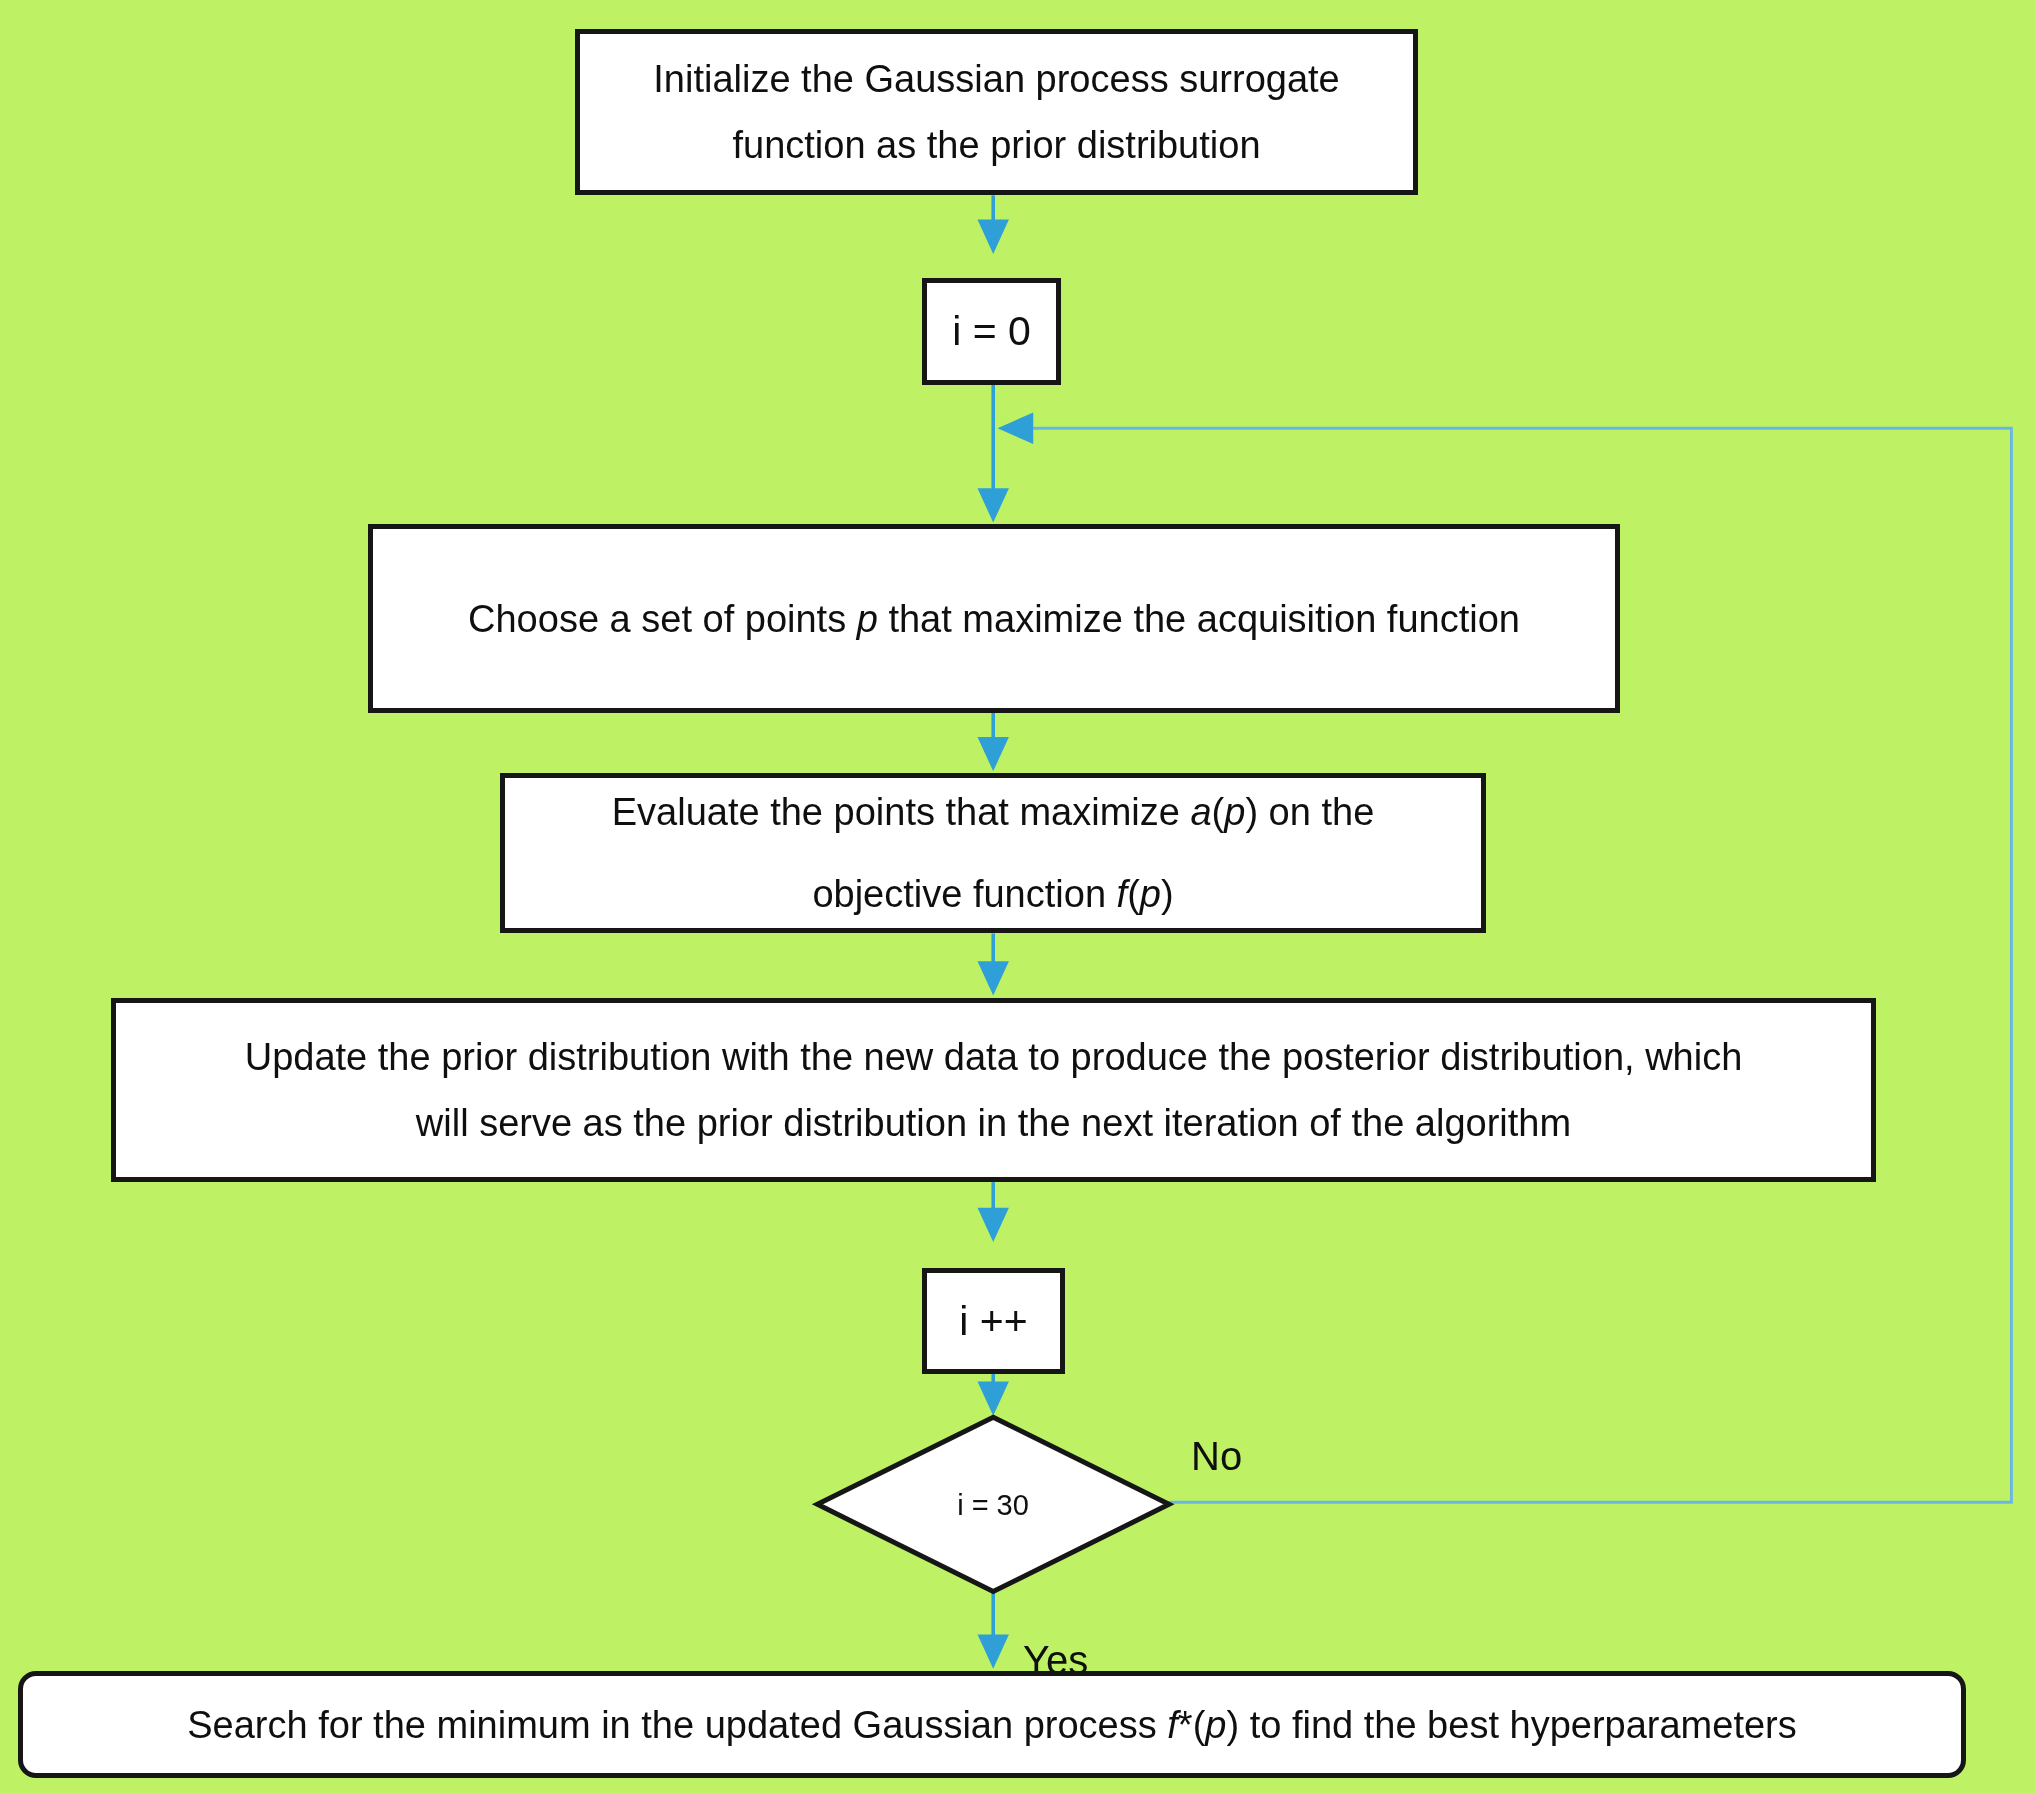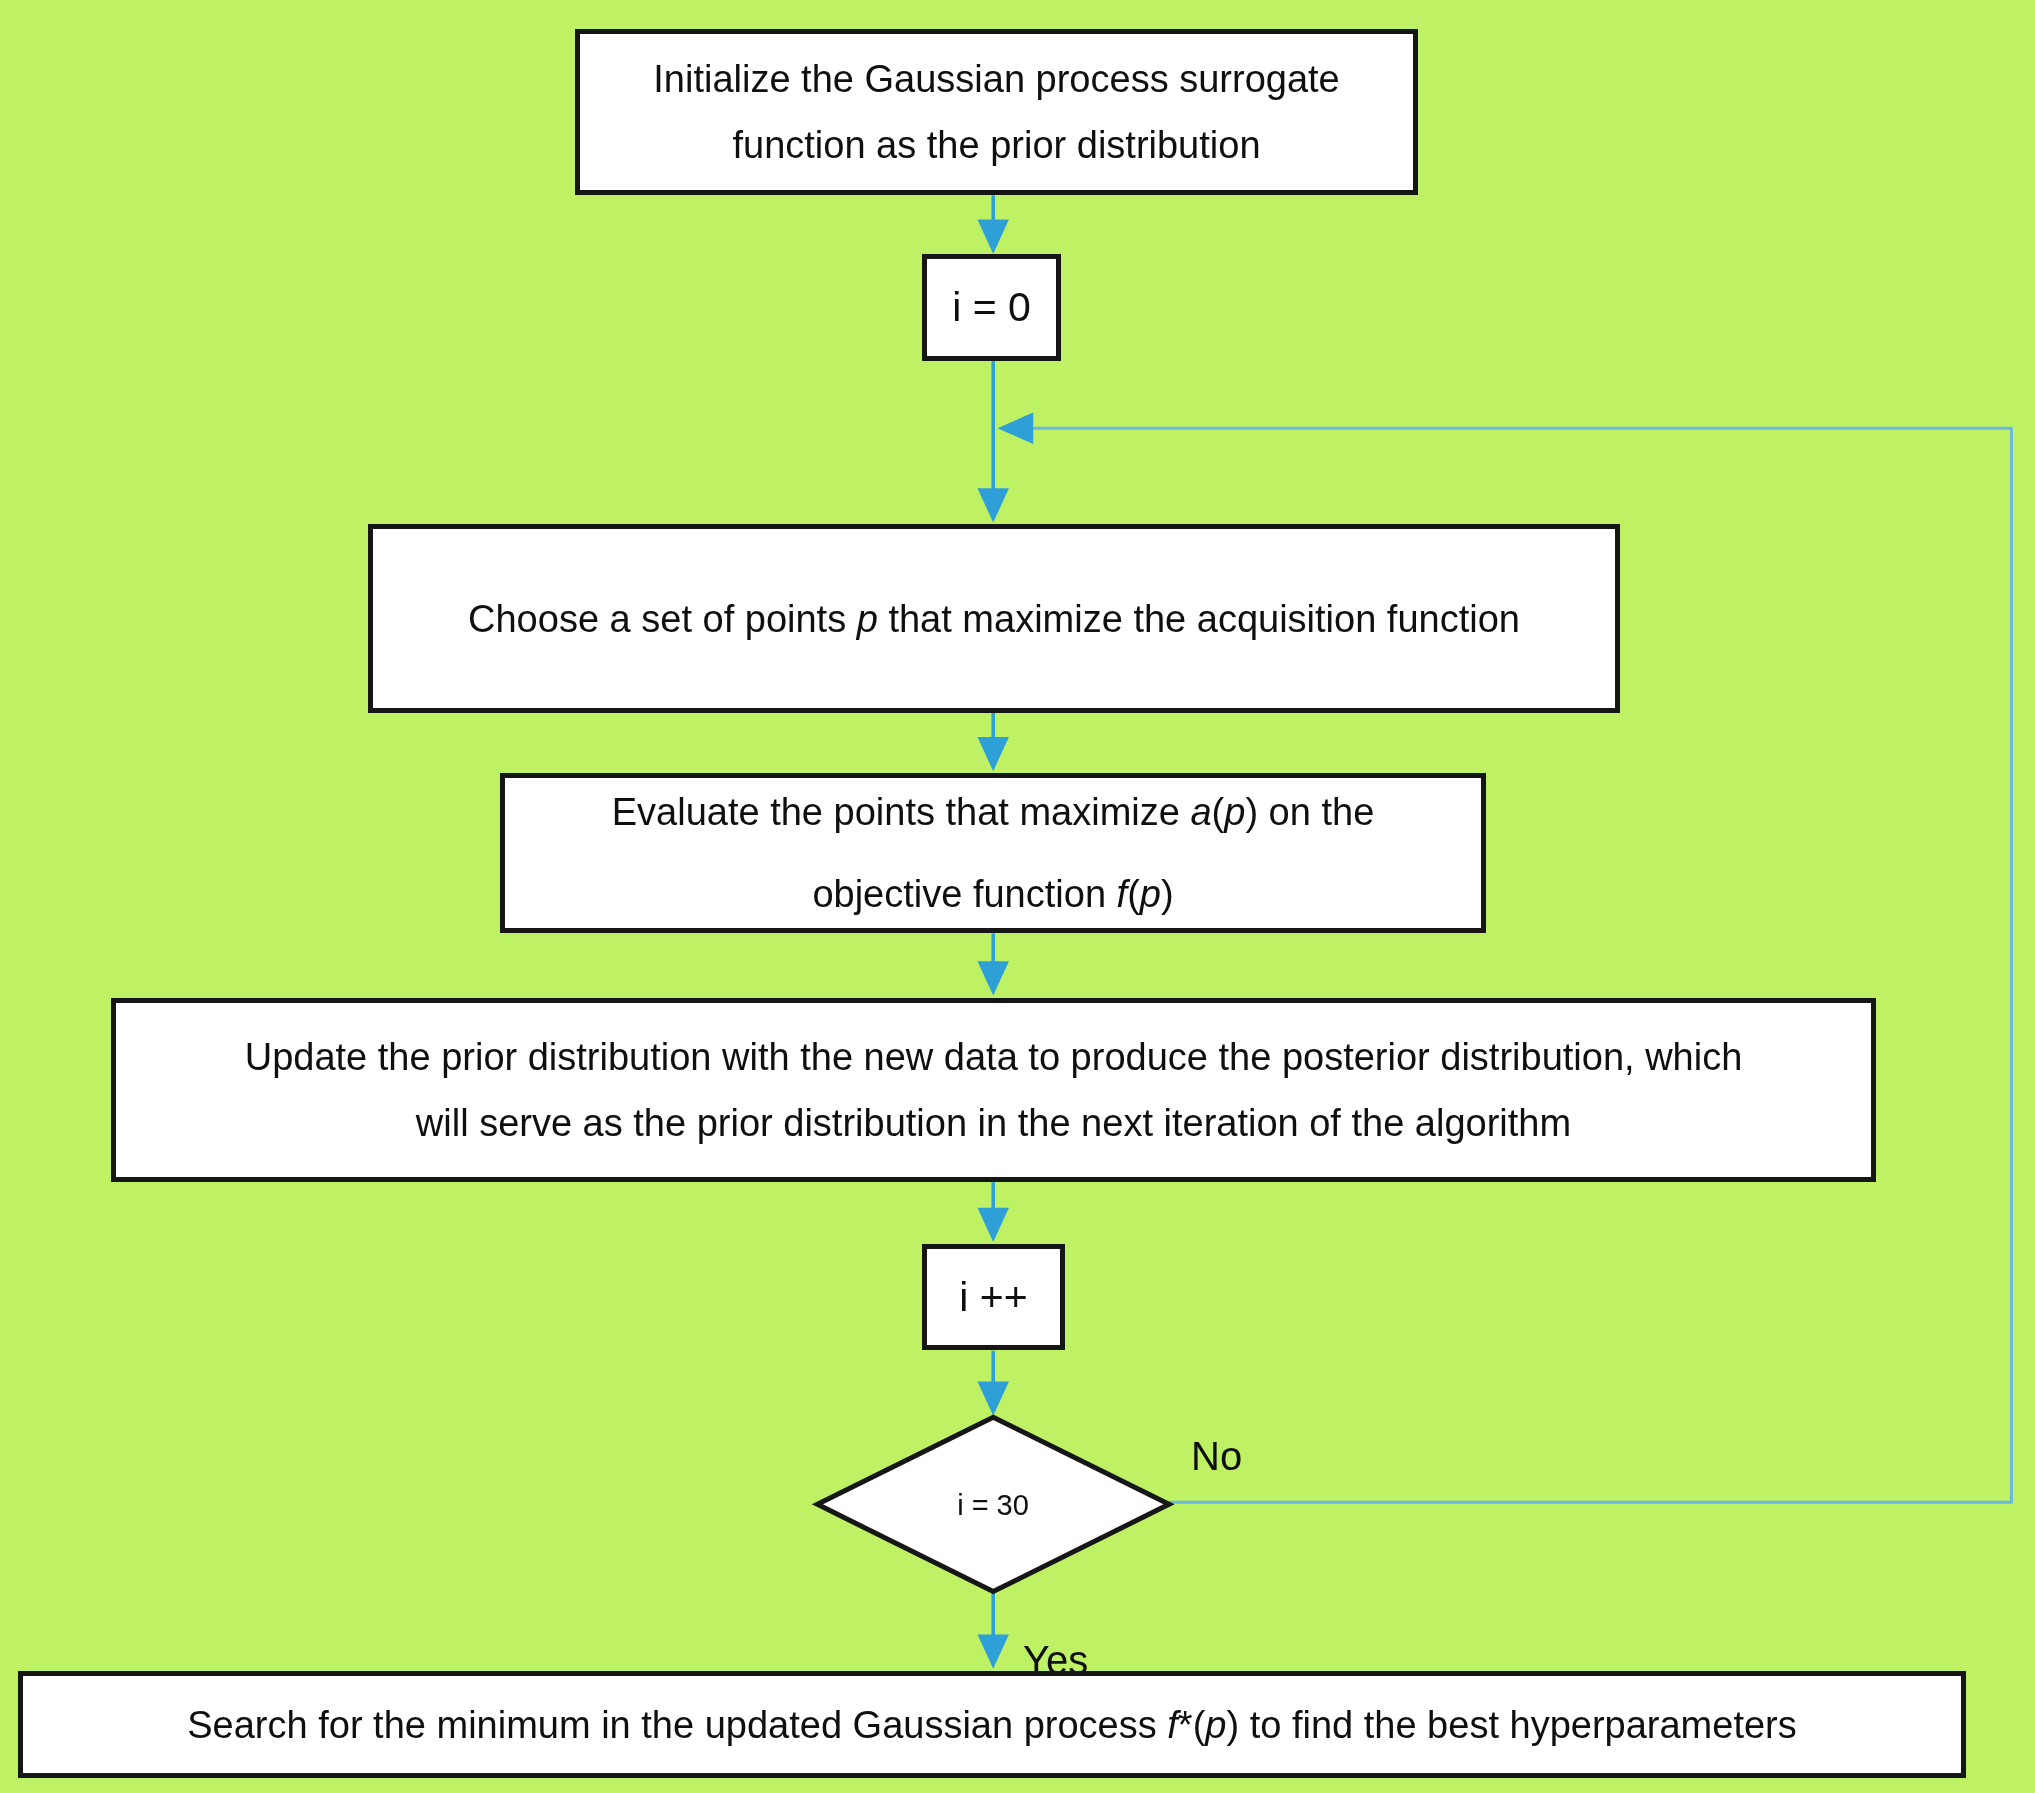--- a/index.html
+++ b/index.html
@@ -21,21 +21,21 @@
     display:flex;
     flex-direction:column;
     justify-content:center;
     align-items:center;
     text-align:center;
     font-size:38px;
     line-height:66px;
     color:#0f0f0f;
   }
   .node .line{white-space:nowrap;}
-  .small-label{font-size:41px;line-height:43px;}
+  .small-label{font-size:41px;line-height:43px;margin-top:24px;}
   .it{font-style:italic;}
   .mathf{font-family:"DejaVu Serif",serif;font-style:italic;padding-left:4.3px;}
   .mathp{font-family:"DejaVu Serif",serif;font-style:italic;}
   .star{display:inline-block;font-size:0.72em;vertical-align:0.45em;padding:0 3.6px 0 2.1px;}
   .edge-label{
     position:absolute;
     font-size:40px;
     line-height:43px;
     color:#0f0f0f;
     white-space:nowrap;
@@ -111,18 +111,18 @@
 
   <div class="node small-label" style="left:922px;top:1244px;width:143px;height:106px;">
     <div class="line">i ++</div>
   </div>
 
   <div class="decision-label">i = 30</div>
 
   <div class="edge-label" style="left:1191px;top:1435px;">No</div>
   <div class="edge-label" style="left:1023px;top:1627px;margin-top:12px;">Yes</div>
 
-  <div class="node" style="left:18px;top:1671px;width:1948px;height:107px;">
+  <div class="node" style="left:18px;top:1671px;width:1948px;height:107px;border-radius:18px;">
     <div class="line"><span>Search for the minimum in the updated Gaussian process </span><span class="it">f</span><span>*(</span><span class="it">p</span><span>) to find the best hyperparameters</span></div>
   </div>
 
 </div>
 
 
 </body></html>

